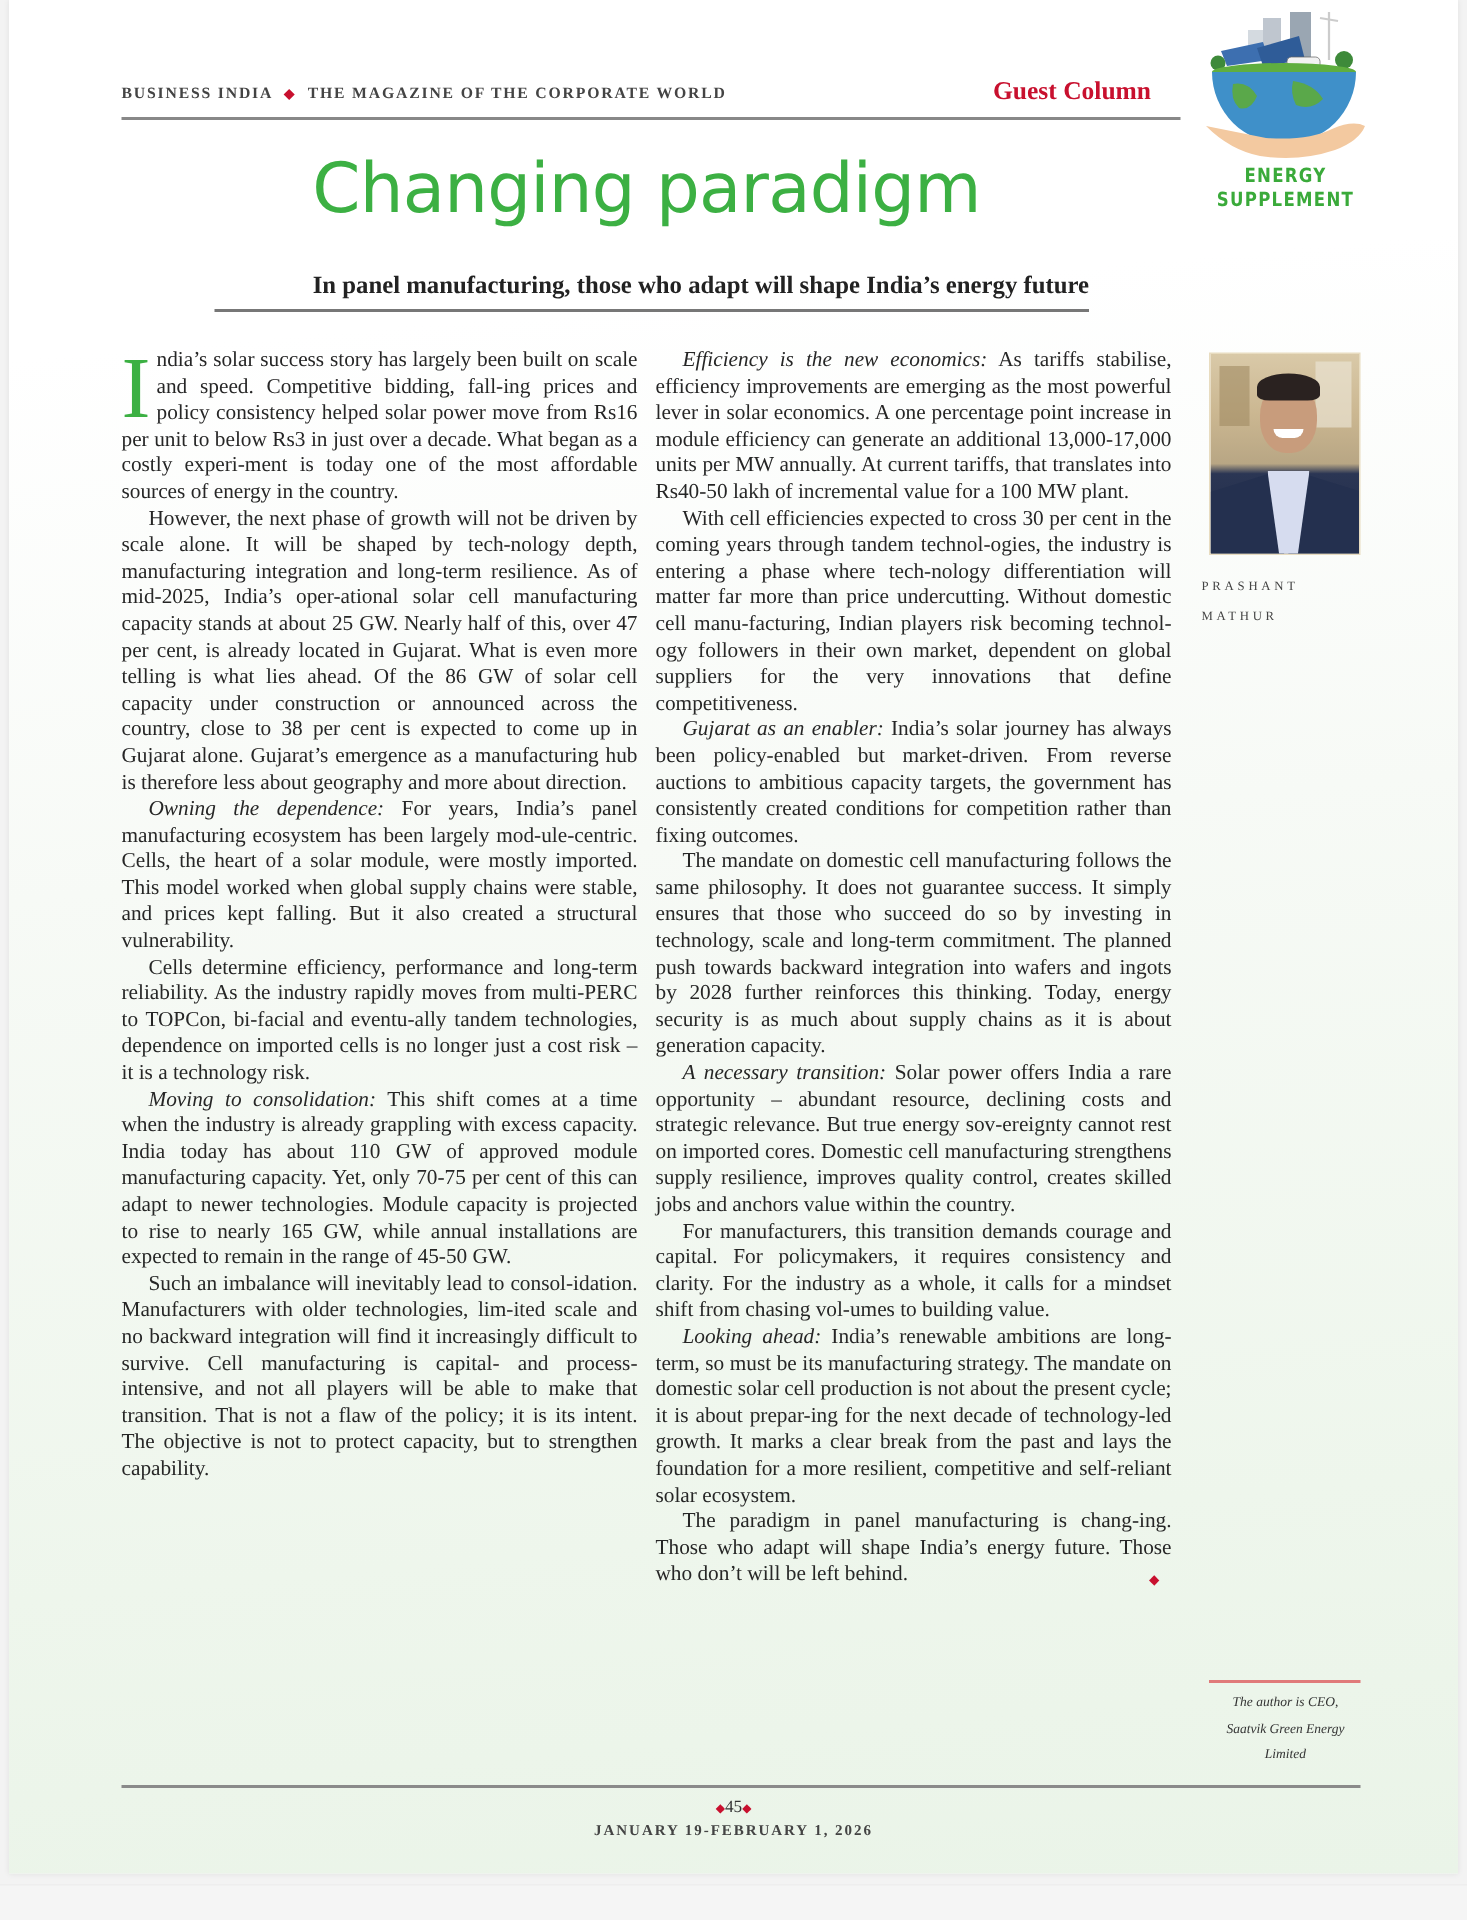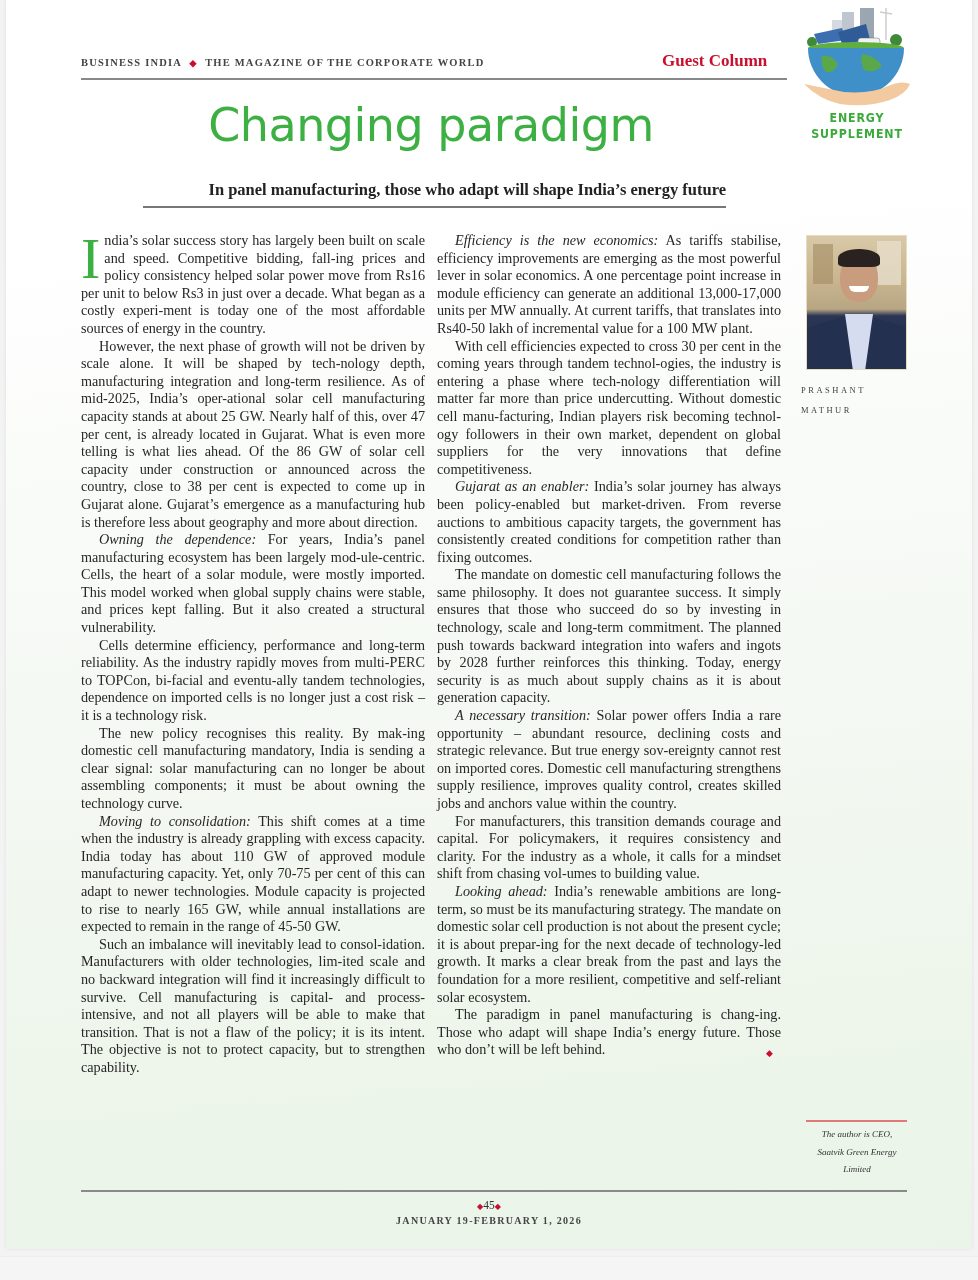--- a/index.html
+++ b/index.html
@@ -132,21 +132,20 @@
 
   <h1 class="title">Changing paradigm</h1>
   <div class="standfirst">In panel manufacturing, those who adapt will shape India’s energy future</div>
   <div class="standfirst-rule"></div>
 
   <div class="col col-left">
       <p class="first"><span class="dropcap">I</span>ndia’s solar success story has largely been built on scale and speed. Competitive bidding, fall-ing prices and policy consistency helped solar power move from Rs16 per unit to below Rs3 in just over a decade. What began as a costly experi-ment is today one of the most affordable sources of energy in the country.</p>
       <p>However, the next phase of growth will not be driven by scale alone. It will be shaped by tech-nology depth, manufacturing integration and long-term resilience. As of mid-2025, India’s oper-ational solar cell manufacturing capacity stands at about 25 GW. Nearly half of this, over 47 per cent, is already located in Gujarat. What is even more telling is what lies ahead. Of the 86 GW of solar cell capacity under construction or announced across the country, close to 38 per cent is expected to come up in Gujarat alone. Gujarat’s emergence as a manufacturing hub is therefore less about geography and more about direction.</p>
       <p><em>Owning the dependence:</em> For years, India’s panel manufacturing ecosystem has been largely mod-ule-centric. Cells, the heart of a solar module, were mostly imported. This model worked when global supply chains were stable, and prices kept falling. But it also created a structural vulnerability.</p>
       <p>Cells determine efficiency, performance and long-term reliability. As the industry rapidly moves from multi-PERC to TOPCon, bi-facial and eventu-ally tandem technologies, dependence on imported cells is no longer just a cost risk – it is a technology risk.</p>
-      <p>The new policy recognises this reality. By mak-ing domestic cell manufacturing mandatory, India is sending a clear signal: solar manufacturing can no longer be about assembling components; it must be about owning the technology curve.</p>
       <p><em>Moving to consolidation:</em> This shift comes at a time when the industry is already grappling with excess capacity. India today has about 110 GW of approved module manufacturing capacity. Yet, only 70-75 per cent of this can adapt to newer technologies. Module capacity is projected to rise to nearly 165 GW, while annual installations are expected to remain in the range of 45-50 GW.</p>
       <p>Such an imbalance will inevitably lead to consol-idation. Manufacturers with older technologies, lim-ited scale and no backward integration will find it increasingly difficult to survive. Cell manufacturing is capital- and process-intensive, and not all players will be able to make that transition. That is not a flaw of the policy; it is its intent. The objective is not to protect capacity, but to strengthen capability.</p>
     </div>
   <div class="col col-right">
       <p><em>Efficiency is the new economics:</em> As tariffs stabilise, efficiency improvements are emerging as the most powerful lever in solar economics. A one percentage point increase in module efficiency can generate an additional 13,000-17,000 units per MW annually. At current tariffs, that translates into Rs40-50 lakh of incremental value for a 100 MW plant.</p>
       <p>With cell efficiencies expected to cross 30 per cent in the coming years through tandem technol-ogies, the industry is entering a phase where tech-nology differentiation will matter far more than price undercutting. Without domestic cell manu-facturing, Indian players risk becoming technol-ogy followers in their own market, dependent on global suppliers for the very innovations that define competitiveness.</p>
       <p><em>Gujarat as an enabler:</em> India’s solar journey has always been policy-enabled but market-driven. From reverse auctions to ambitious capacity targets, the government has consistently created conditions for competition rather than fixing outcomes.</p>
       <p>The mandate on domestic cell manufacturing follows the same philosophy. It does not guarantee success. It simply ensures that those who succeed do so by investing in technology, scale and long-term commitment. The planned push towards backward integration into wafers and ingots by 2028 further reinforces this thinking. Today, energy security is as much about supply chains as it is about generation capacity.</p>
       <p><em>A necessary transition:</em> Solar power offers India a rare opportunity – abundant resource, declining costs and strategic relevance. But true energy sov-ereignty cannot rest on imported cores. Domestic cell manufacturing strengthens supply resilience, improves quality control, creates skilled jobs and anchors value within the country.</p>
       <p>For manufacturers, this transition demands courage and capital. For policymakers, it requires consistency and clarity. For the industry as a whole, it calls for a mindset shift from chasing vol-umes to building value.</p>

